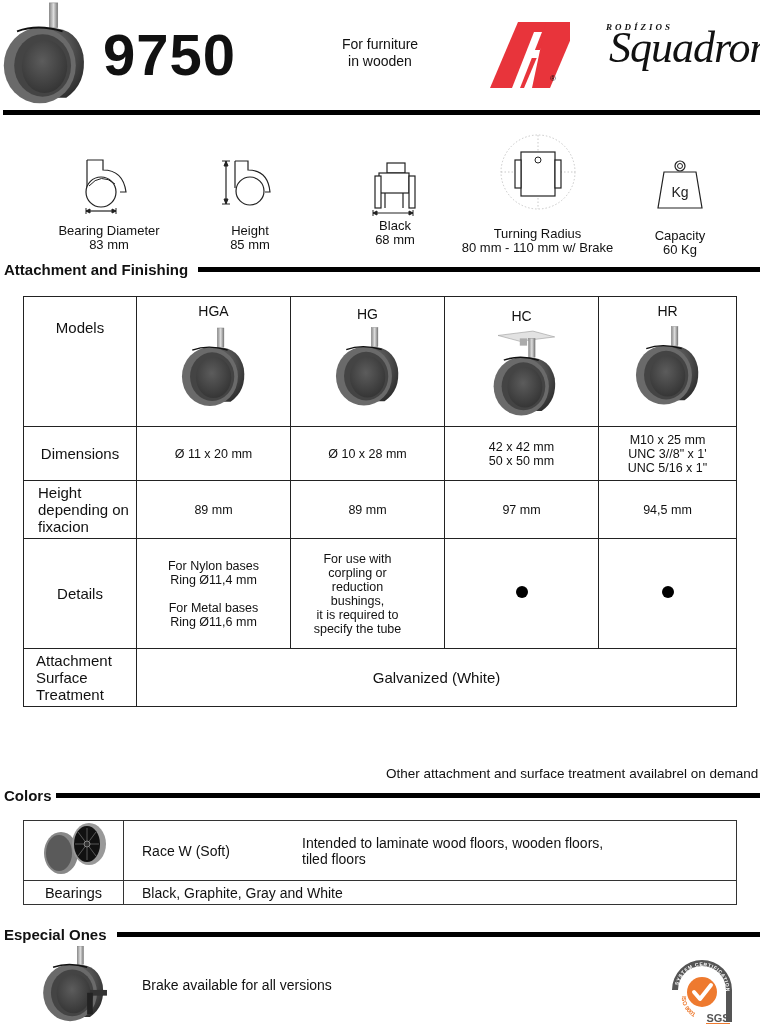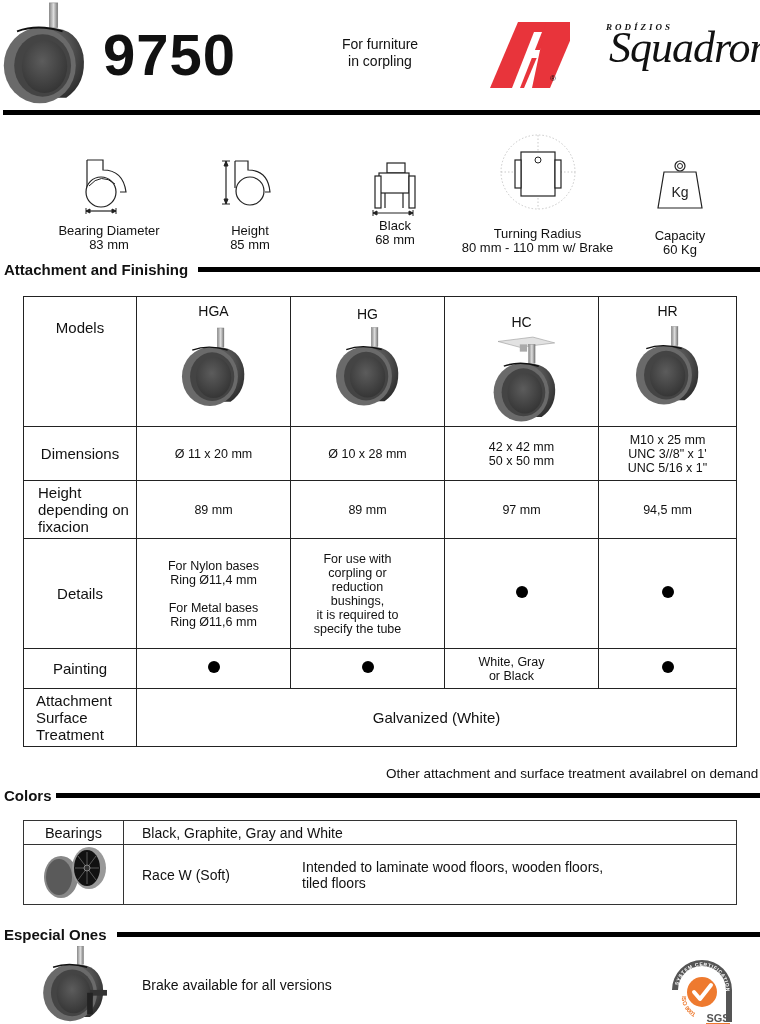--- a/index.html
+++ b/index.html
@@ -71,21 +71,21 @@
     </g>
   </defs>
 </svg>
 
 <svg class="abs hdr-caster" viewBox="0 0 95 110">
   <use href="#caster"></use>
 </svg>
 <div class="abs model-num">9750</div>
 <div class="abs tagline">
   <div>For furniture</div>
-  <div>in corpling</div>
+  <div>in wooden</div>
 </div>
 <div class="abs logo">
   <svg width="80" height="68" style="position:absolute;left:0;top:4px">
     <polygon points="28,0 62,0 34,66 0,66" fill="#e8343b"></polygon>
     <polygon points="46,0 90,0 62,66 18,66" fill="#e8343b" opacity="0"></polygon>
     <polygon points="40,28 60,28 56,36 36,36" fill="#fff"></polygon>
     <polygon points="44,10 52,10 30,66 22,66" fill="#fff"></polygon>
     <polygon points="56,0 88,0 60,66 42,66" fill="#e8343b"></polygon>
   </svg>
   <span class="rodizios">RODÍZIOS</span>
@@ -171,21 +171,21 @@
             <use href="#caster"></use>
           </svg>
     </td>
     <td style="vertical-align:top;width:153px">
       <div class="model-name" style="margin-top:9px">HG</div>
       <svg width="70" height="92" viewBox="0 0 95 110">
             <use href="#caster"></use>
           </svg>
     </td>
     <td style="vertical-align:top;width:153px">
-      <div class="model-name" style="margin-top:17px">HC</div>
+      <div class="model-name" style="margin-top:11px">HC</div>
       <svg width="80" height="92" viewBox="0 0 110 115">
         <polygon points="22,10 70,4 100,12 52,18" fill="#e2e2e2" stroke="#999" stroke-width="0.8"></polygon>
         <rect x="52" y="14" width="10" height="10" fill="#aaa"></rect>
         <g transform="translate(12,14)">
               <use href="#caster"></use>
             </g>
       </svg>
     </td>
     <td style="vertical-align:top">
       <div class="model-name">HR</div>
@@ -240,72 +240,60 @@
         <div>reduction</div>
         <div>bushings,</div>
         <div>it is required to</div>
         <div>specify the tube</div>
       </div>
     </td>
     <td><span class="dot"></span></td>
     <td><span class="dot"></span></td>
   </tr>
 
-  <tr style="height:40px">
-    <td class="rh">Painting</td>
-    <td><span class="dot"></span></td>
-    <td><span class="dot"></span></td>
-    <td>
-      <div class="cell-left" style="margin-left:-20px">
-        <div>White, Gray</div>
-        <div>or Black</div>
-      </div>
-    </td>
-    <td><span class="dot"></span></td>
-  </tr>
 
   <tr style="height:58px">
     <td class="rh left" style="padding-left:12px">Attachment Surface Treatment</td>
     <td colspan="4" style="font-size:15px">Galvanized (White)</td>
   </tr>
 </tbody>
   </table>
 
 <div class="abs note">Other attachment and surface treatment availabrel on demand</div>
 
 <div class="sec-title" style="left:4px;top:787px;">Colors</div>
 <div class="sec-rule" style="left:56px;top:793px;width:704px;"></div>
 
 <table class="colors">
   <tbody>
-      <tr style="height:24px">
-    <td style="width:99px;text-align:center;font-size:14.5px">Bearings</td>
-    <td colspan="2" style="padding-left:18px">Black, Graphite, Gray and White</td>
-  </tr>
-  <tr style="height:59px">
+      <tr style="height:59px">
     <td style="text-align:center">
       <svg width="80" height="56" viewBox="0 0 80 56">
         <ellipse cx="27" cy="32" rx="17" ry="21" fill="#888"></ellipse>
         <ellipse cx="25" cy="32" rx="13" ry="18" fill="#5a5a5a"></ellipse>
         <ellipse cx="55" cy="23" rx="17" ry="21" fill="#999"></ellipse>
         <ellipse cx="53" cy="23" rx="13" ry="18" fill="#111"></ellipse>
         <g stroke="#777" stroke-width="0.7">
           <line x1="53" y1="7" x2="53" y2="39"></line>
               <line x1="41" y1="23" x2="65" y2="23"></line>
           <line x1="44" y1="11" x2="62" y2="35"></line>
               <line x1="62" y1="11" x2="44" y2="35"></line>
         </g>
         <circle cx="53" cy="23" r="3" fill="#333" stroke="#888"></circle>
       </svg>
     </td>
     <td style="width:160px;padding-left:18px;border-right:none">Race W (Soft)</td>
     <td style="border-left:none;line-height:16px">
       <div>Intended to laminate wood floors, wooden floors,</div>
       <div>tiled floors</div>
     </td>
+  </tr>
+  <tr style="height:24px">
+    <td style="width:99px;text-align:center;font-size:14.5px">Bearings</td>
+    <td colspan="2" style="padding-left:18px">Black, Graphite, Gray and White</td>
   </tr>
 </tbody>
   </table>
 
 <div class="sec-title" style="left:4px;top:926px;">Especial Ones</div>
 <div class="sec-rule" style="left:117px;top:932px;width:643px;"></div>
 
 <svg class="abs" style="left:40px;top:946px" width="68" height="78" viewBox="0 0 95 110">
   <use href="#caster"></use>
   <rect x="70" y="62" width="24" height="8" fill="#333"></rect>

